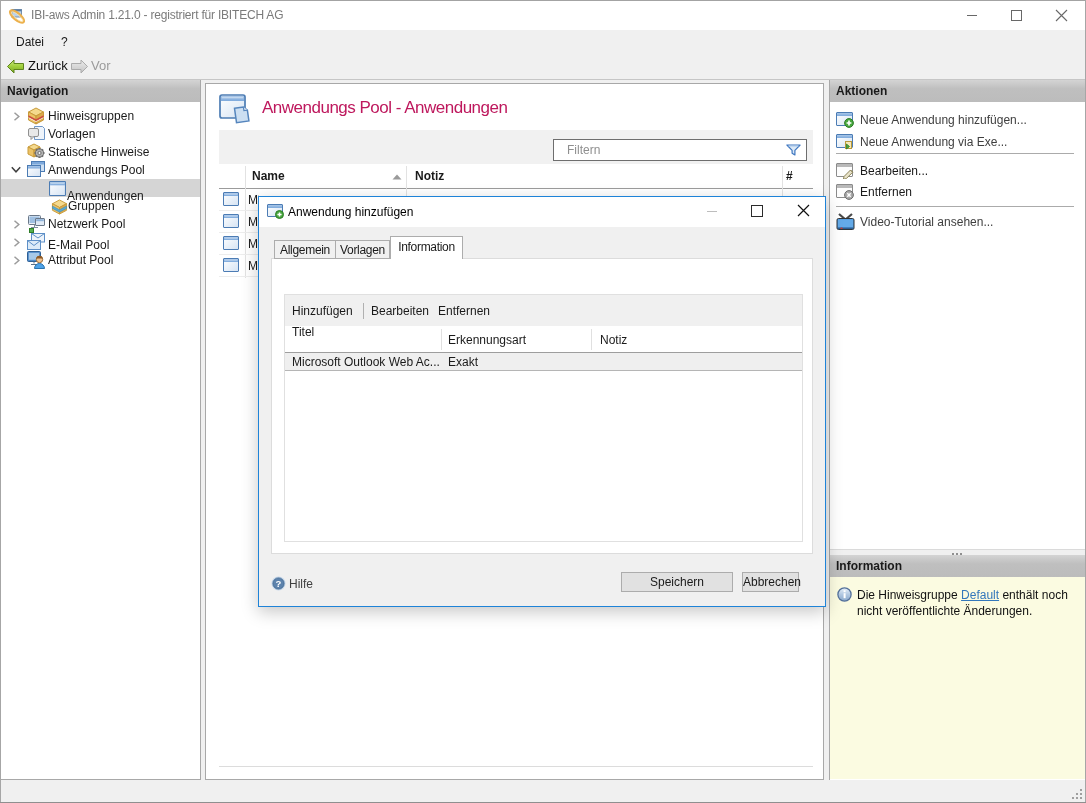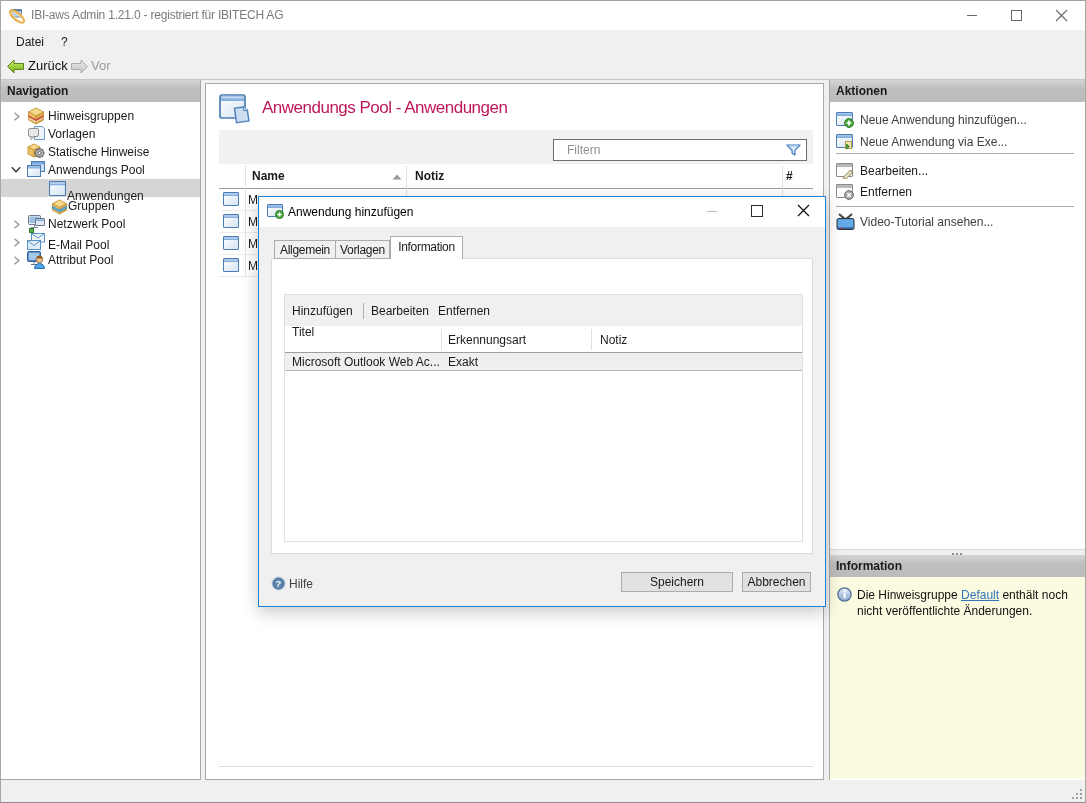--- a/index.html
+++ b/index.html
@@ -411,15 +411,15 @@
 
     <div class="abs" style="left:12px;top:379px">
         <svg width="15" height="15" viewBox="0 0 15 15">
       <circle cx="7.5" cy="7.5" r="7" fill="#c5d7ea"></circle>
       <circle cx="7.5" cy="7.5" r="5.6" fill="#5d83ad" stroke="#3f668f" stroke-width="0.8"></circle>
       <text x="7.5" y="10.8" font-size="9.5" font-weight="bold" fill="#fff" text-anchor="middle" font-family="Liberation Sans">?</text>
     </svg>
       </div>
     <div class="abs blue" style="left:30px;top:380px;height:14px;line-height:14px">Hilfe</div>
     <div class="abs" style="left:362px;top:375px;width:112px;height:20px;background:#e1e1e1;border:1px solid #acacac;text-align:center;line-height:18px">Speichern</div>
-    <div class="abs" style="left:483px;top:375px;width:69px;height:20px;background:#e1e1e1;border:1px solid #acacac;text-align:center;line-height:18px">Abbrechen</div>
+    <div class="abs" style="left:483px;top:375px;width:57px;height:20px;background:#e1e1e1;border:1px solid #acacac;text-align:center;line-height:18px">Abbrechen</div>
   </div>
 </div>
 
 </body></html>

